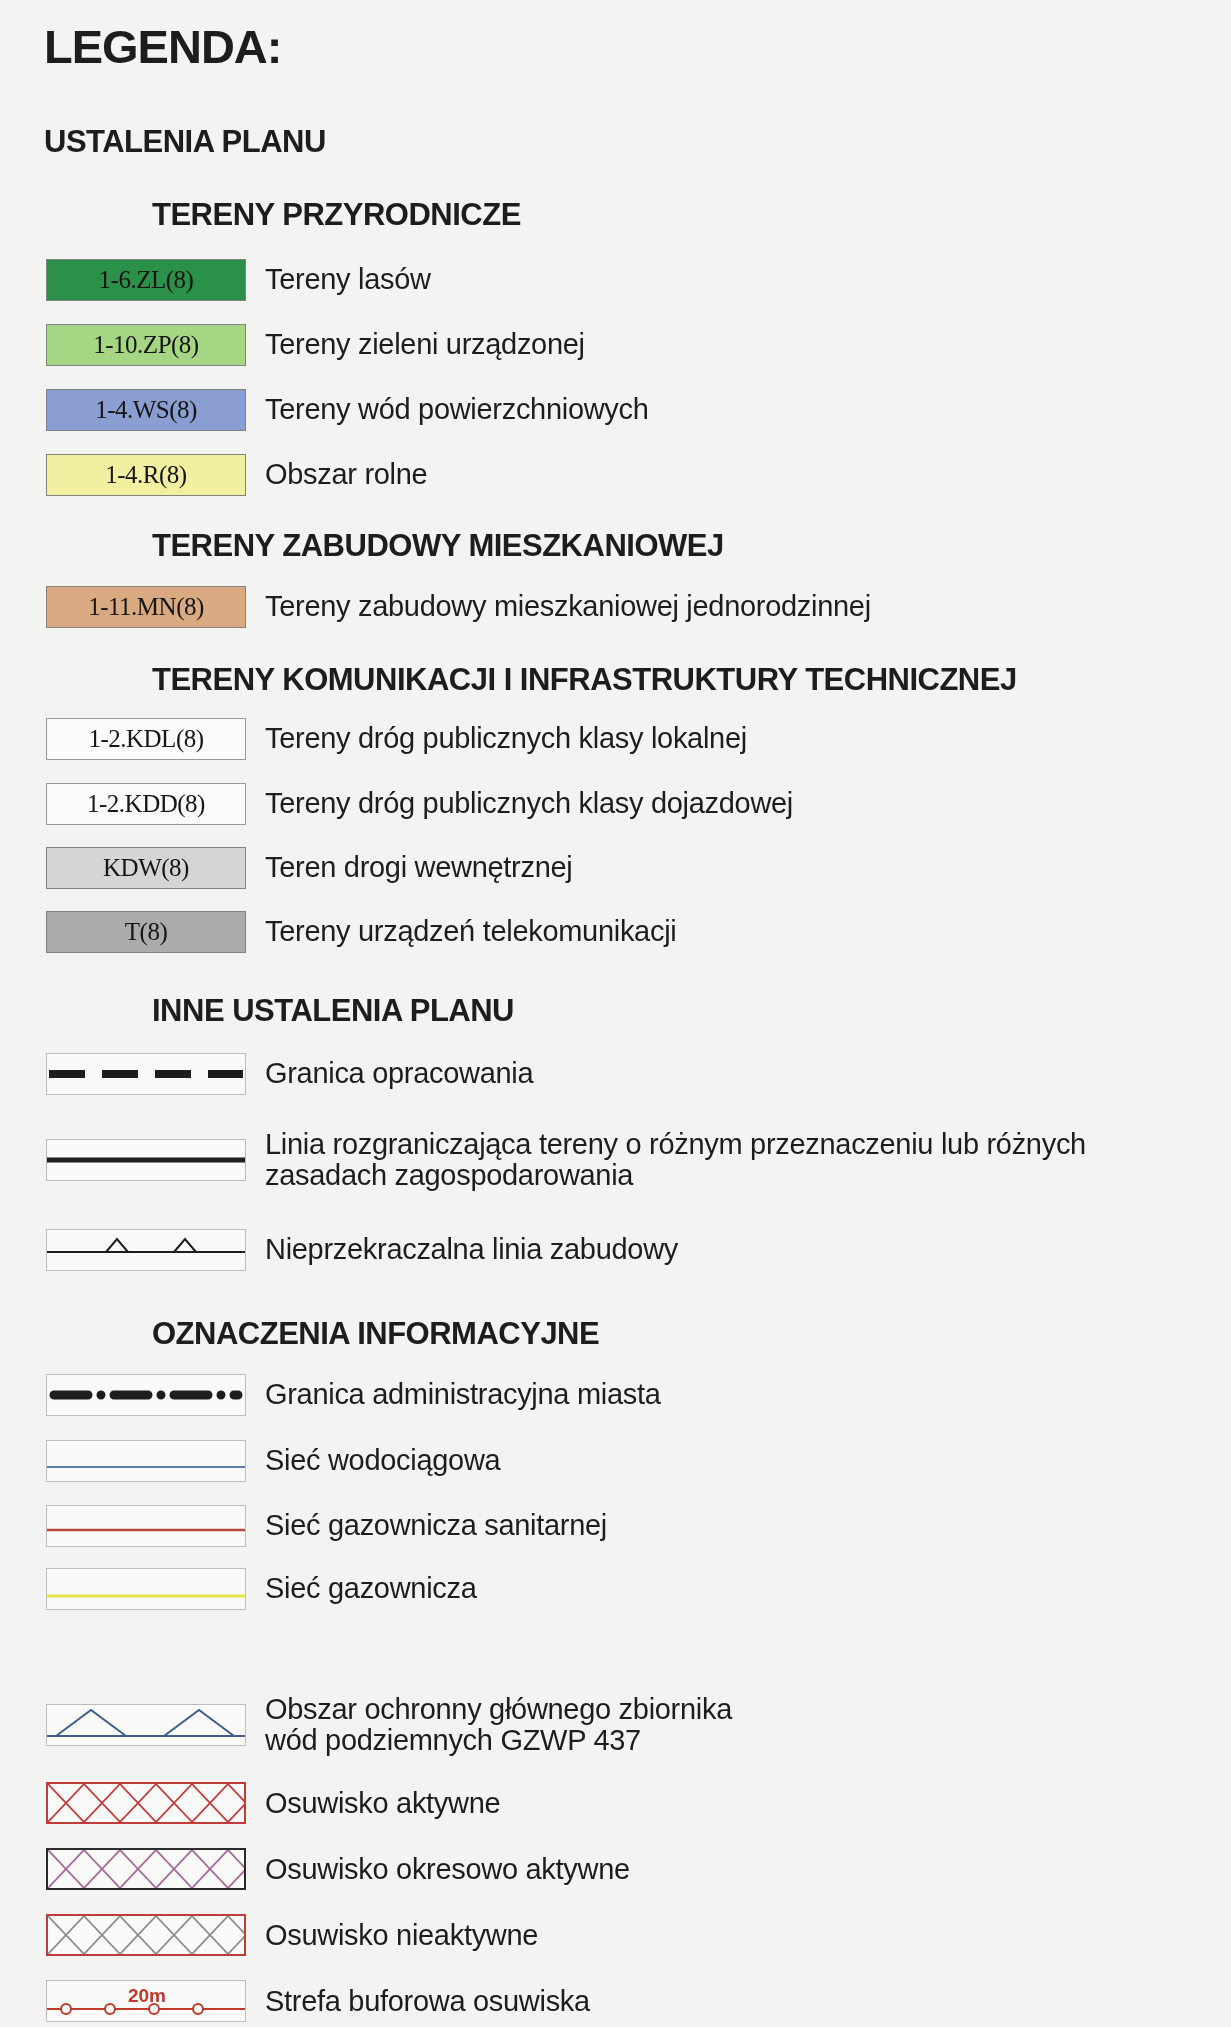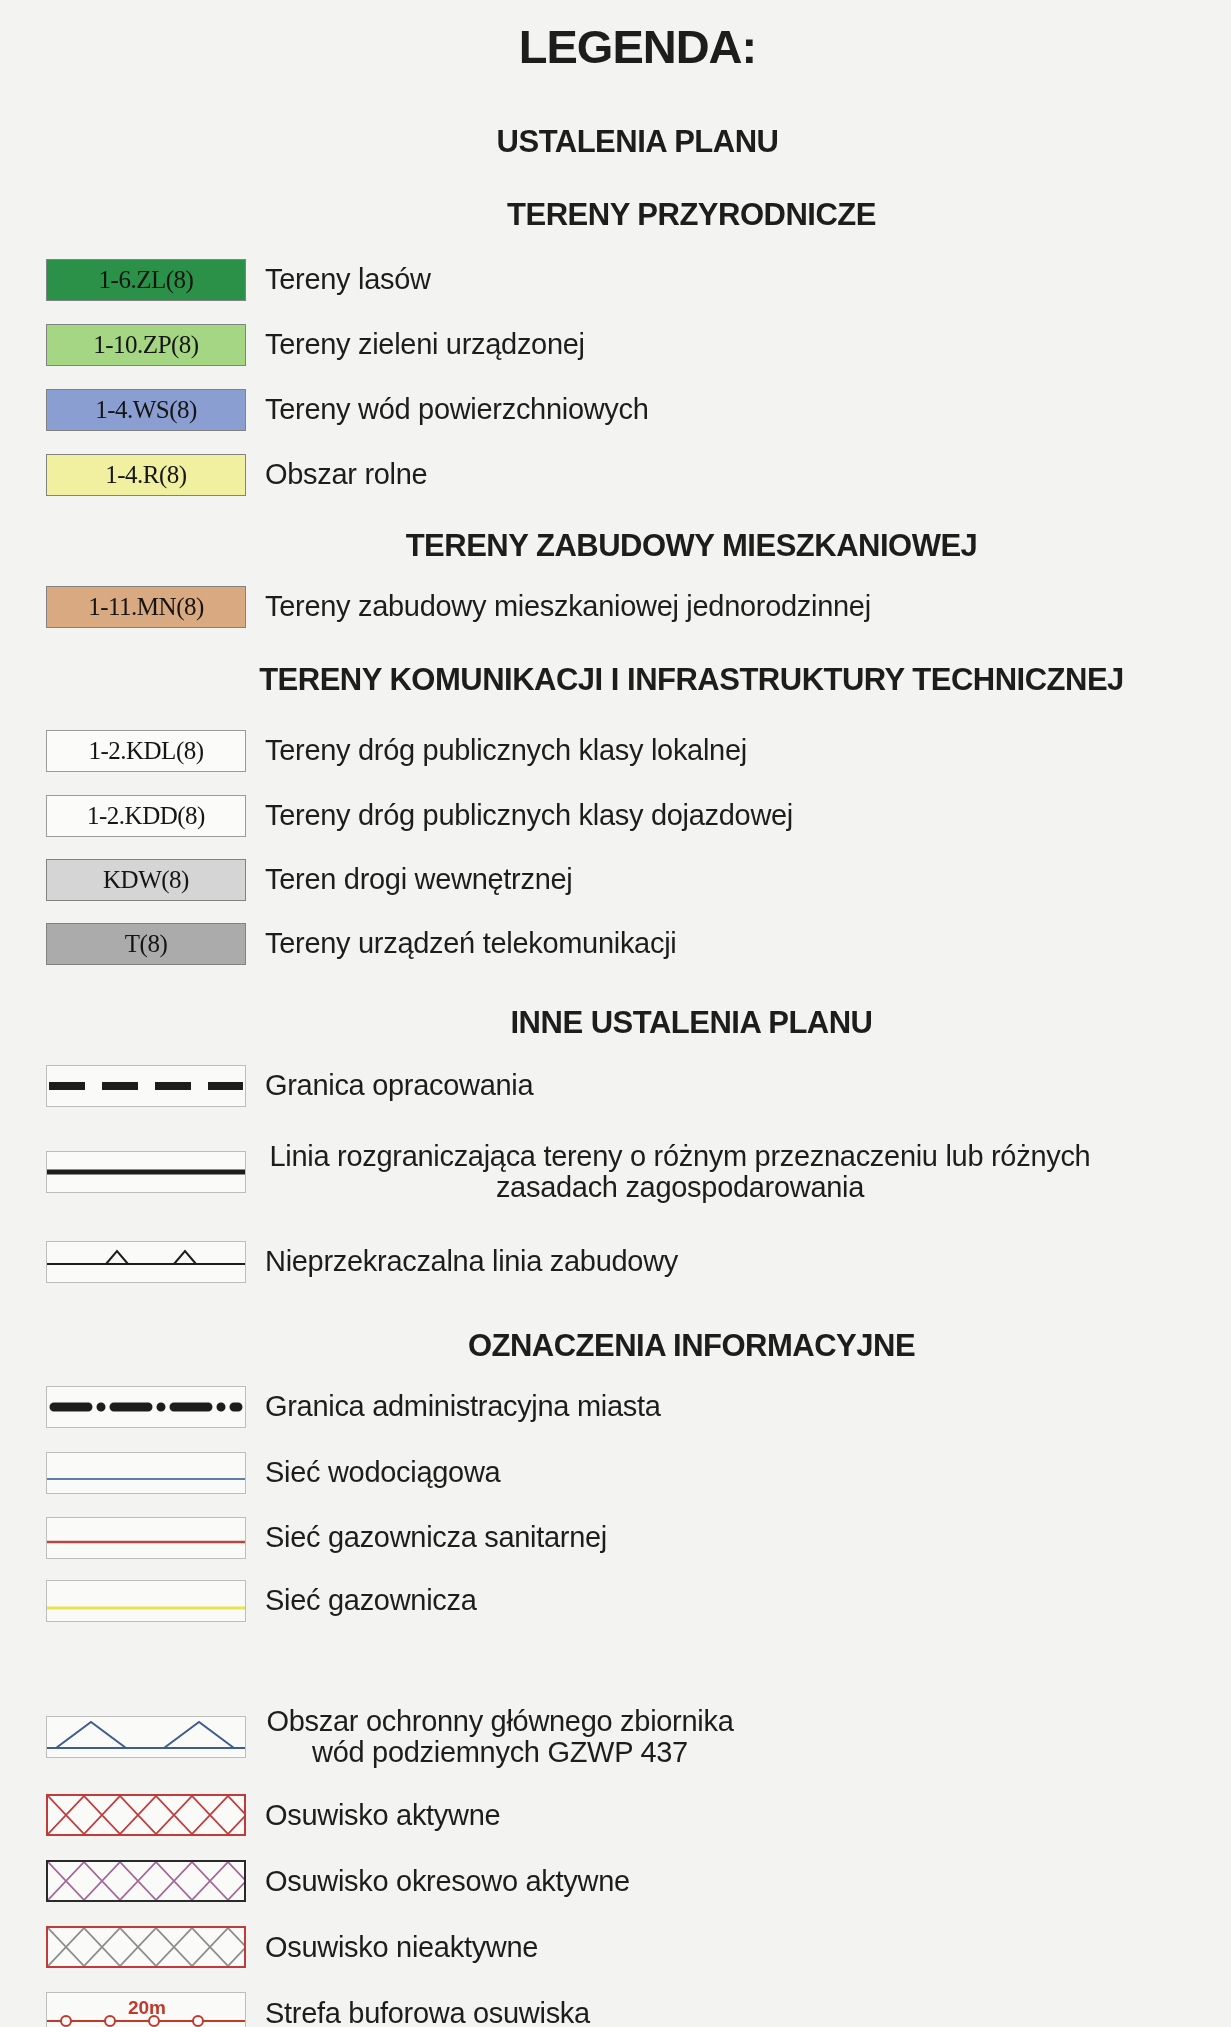--- a/index.html
+++ b/index.html
@@ -2,21 +2,20 @@
 <html><head>
 <meta charset="utf-8">
 <style>
   * { margin:0; padding:0; box-sizing:border-box; }
   html,body { background:#f3f3f1; }
   #page {
     position:relative; width:1231px; height:2027px; overflow:hidden;
     background:#f3f3f1; color:#1d1d1b;
     font-family:"Liberation Sans","DejaVu Sans",sans-serif;
     padding-top:20px;
-    text-align:center;
   }
   .h1 { font-size:47px; line-height:54px; font-weight:700; margin-left:44px; letter-spacing:-1px; }
   .h2 { font-size:31px; line-height:36px; font-weight:700; margin-left:44px; letter-spacing:-0.5px; }
   .h-section { font-size:31px; line-height:36px; font-weight:700; margin-left:152px; letter-spacing:-0.5px; }
   .row { display:flex; align-items:center; margin-left:46px; }
   .sym, .swatch {
     width:200px; height:42px; flex:none;
   }
   .swatch {
     border:1px solid #828282;
@@ -28,21 +27,21 @@
   }
   .sym svg { display:block; }
   .sym.border-red { border:2px solid #c23b3b; }
   .sym.border-black { border:2px solid #2a2a2a; }
   .label {
     margin-left:19px; font-size:29px; line-height:1.08; color:#1d1d1b;
     letter-spacing:-0.3px;
   }
   .label.wrap-wide { max-width:830px; }
   .label.wrap-narrow { max-width:470px; }
-  .mt20{margin-top:32px}.mt21{margin-top:21px}.mt22{margin-top:22px}.mt23{margin-top:23px}
+  .mt20{margin-top:20px}.mt21{margin-top:21px}.mt22{margin-top:22px}.mt23{margin-top:23px}
   .mt24{margin-top:24px}.mt26{margin-top:26px}.mt32{margin-top:32px}.mt34{margin-top:34px}
   .mt37{margin-top:37px}.mt40{margin-top:40px}.mt45{margin-top:45px}.mt50{margin-top:50px}
   .mt84{margin-top:84px}
 </style>
 </head>
 <body>
 
 <div id="page">
 
   <div class="h1">LEGENDA:</div>

